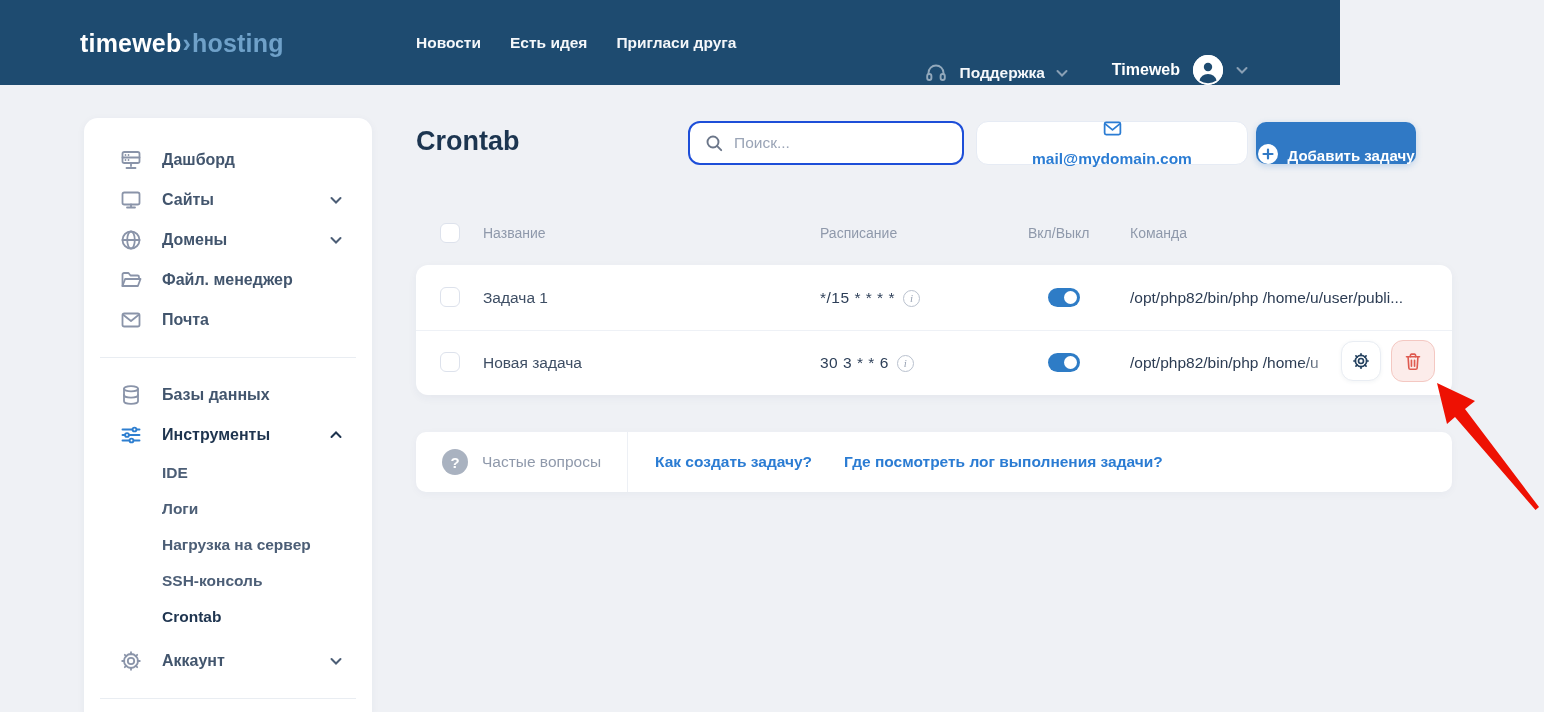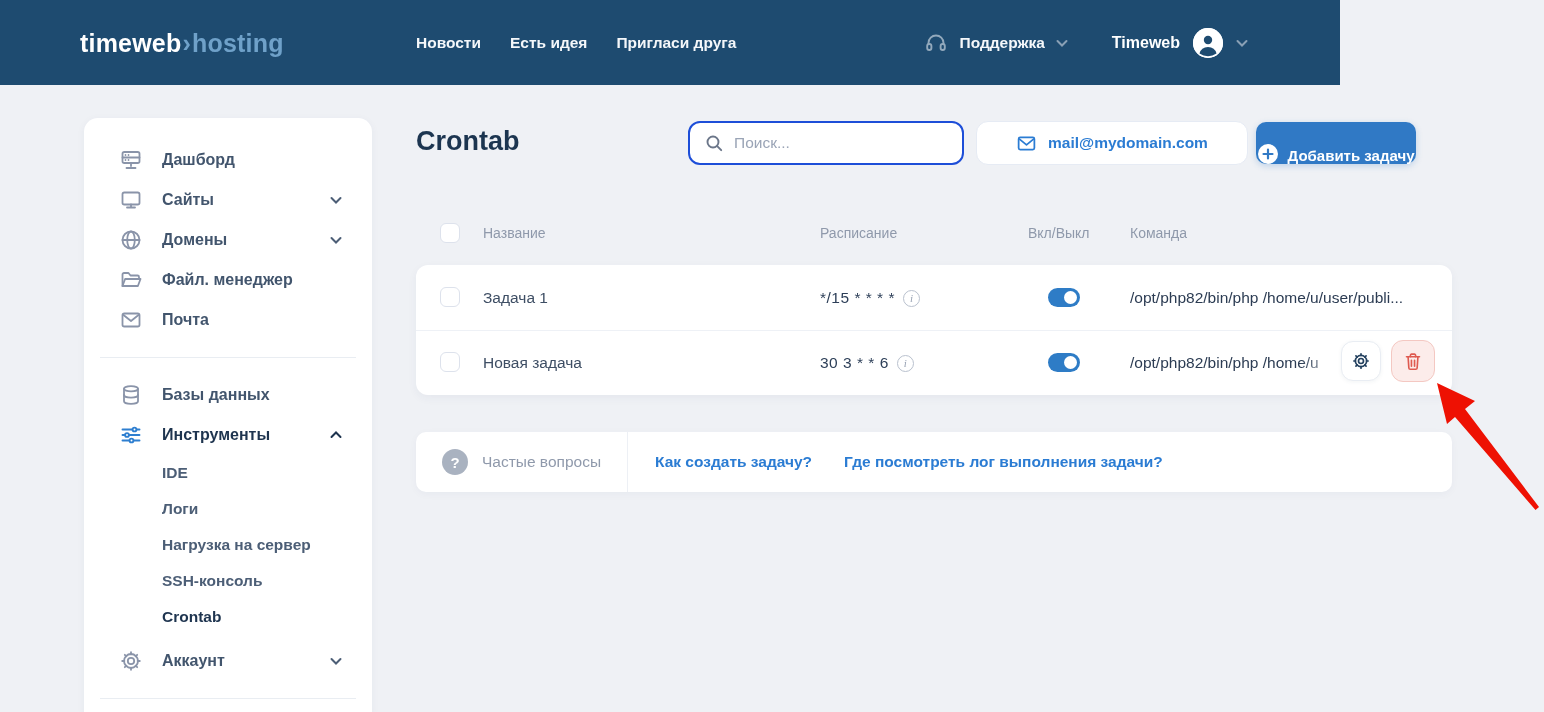--- a/index.html
+++ b/index.html
@@ -12,21 +12,21 @@
   }
 
   
   .navbar { position:absolute; top:0; left:0; width:1340px; height:85px; background:#1e4b70; }
   .logo { position:absolute; left:80px; top:50%; transform:translateY(-50%); font-size:25px; font-weight:bold; letter-spacing:.2px; cursor:pointer; }
   .logo .lp1 { color:#ffffff; }
   .logo .lsep { color:#6fa1c9; padding:0 1px; }
   .logo .lp2 { color:#6fa1c9; }
   .nav-links { position:absolute; left:416px; top:0; height:85px; display:flex; align-items:center; gap:29px; }
   .nav-link { color:#f4f7fa; font-size:15.5px; font-weight:bold; cursor:pointer; white-space:nowrap; }
-  .nav-right { position:absolute; right:90px; top:0; height:85px; display:flex; align-items:center; }
+  .nav-right { position:absolute; right:90px; top:0; height:85px; display:flex; align-items:flex-end; }
   .support-group, .account-group { display:flex; align-items:center; cursor:pointer; }
   .support-label { color:#f4f7fa; font-size:15.5px; font-weight:bold; margin:0 9px 0 11px; }
   .account-label { color:#ffffff; font-size:16px; font-weight:bold; margin-right:13px; }
   .account-group { margin-left:42px; }
   .avatar { width:30px; height:30px; border-radius:50%; background:#ffffff; display:flex; align-items:center; justify-content:center; margin-right:11px; }
   .chev { display:inline-flex; }
 
   
   .sidebar { position:absolute; left:84px; top:118px; width:288px; height:594px; background:#ffffff;
              border-radius:14px 14px 0 0; box-shadow:0 2px 8px rgba(35,60,92,.05); padding-top:22px; }
@@ -43,21 +43,21 @@
 
   
   .page-title { position:absolute; left:416px; top:126px; font-size:27px; font-weight:bold; color:#1c3550; }
   .search-box { position:absolute; left:688px; top:121px; width:276px; height:44px; background:#fff;
                 border:2px solid #1d4ed8; border-radius:12px; display:flex; align-items:center; padding:0 15px; }
   .search-box input { border:none; outline:none; flex:1; margin-left:10px; font-size:15.5px; color:#3c4c62;
                       font-family:"Liberation Sans", sans-serif; background:transparent; }
   .search-box input::placeholder { color:#9aa4b6; }
   .mail-btn { position:absolute; left:976px; top:121px; width:272px; height:44px; background:#fff;
               border:1px solid #e6ebf4; border-radius:12px; display:flex; align-items:center; justify-content:center;
-              gap:11px; cursor:pointer; }
+              gap:11px; cursor:pointer;flex-direction:column; }
   .mail-btn span { color:#2b7cd3; font-size:15.5px; font-weight:bold; }
   .add-btn { position:absolute; left:1256px; top:122px; width:160px; height:42px; background:#3079c5;
              border-radius:10px; display:flex; align-items:flex-end; justify-content:center; gap:10px; cursor:pointer;
              box-shadow:0 2px 6px rgba(48,121,197,.25); }
   .add-btn span { color:#ffffff; font-size:15px; font-weight:bold; }
 
   
   .thead { position:absolute; top:225px; left:416px; width:1036px; height:20px; }
   .th { position:absolute; color:#8f99ab; font-size:14px; white-space:nowrap; }
   .th-name { left:67px; } .th-sched { left:404px; } .th-toggle { left:612px; } .th-cmd { left:714px; }

